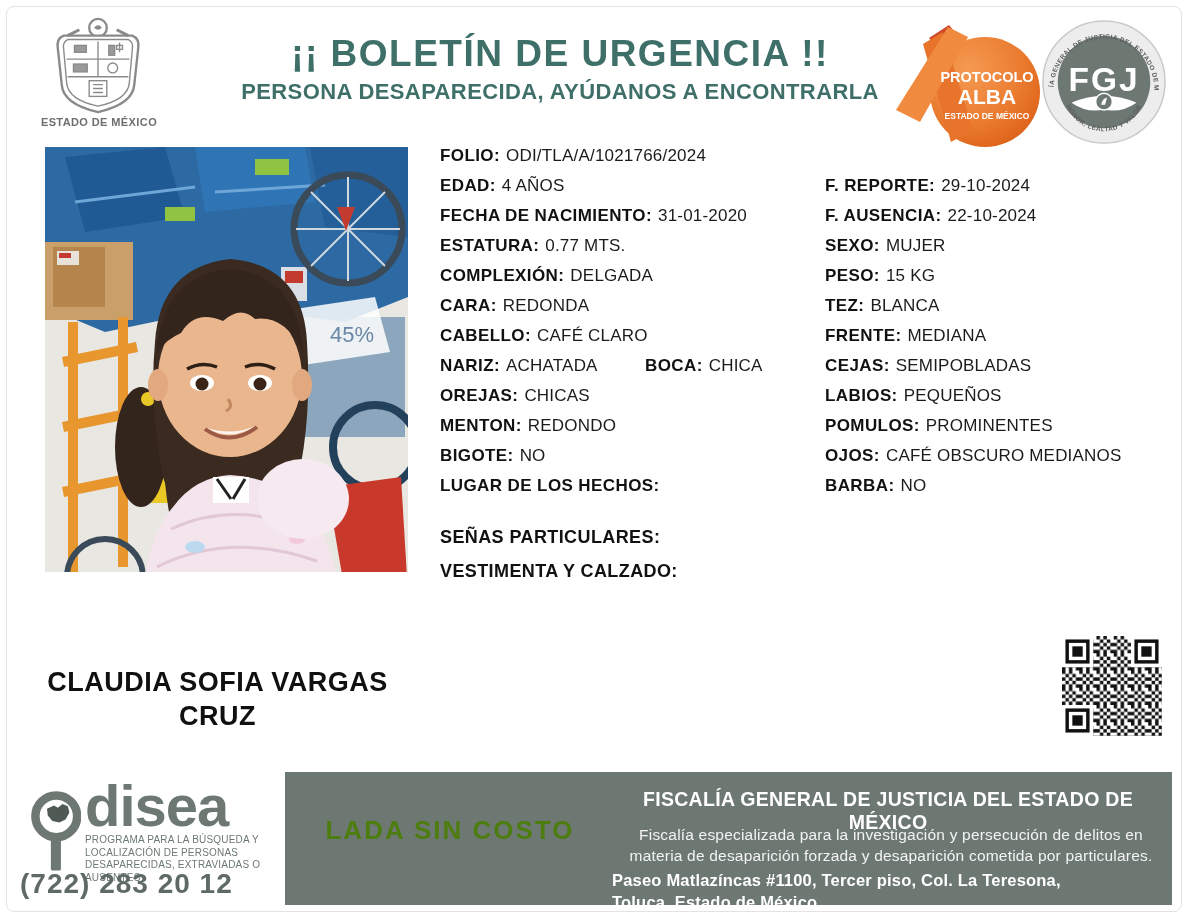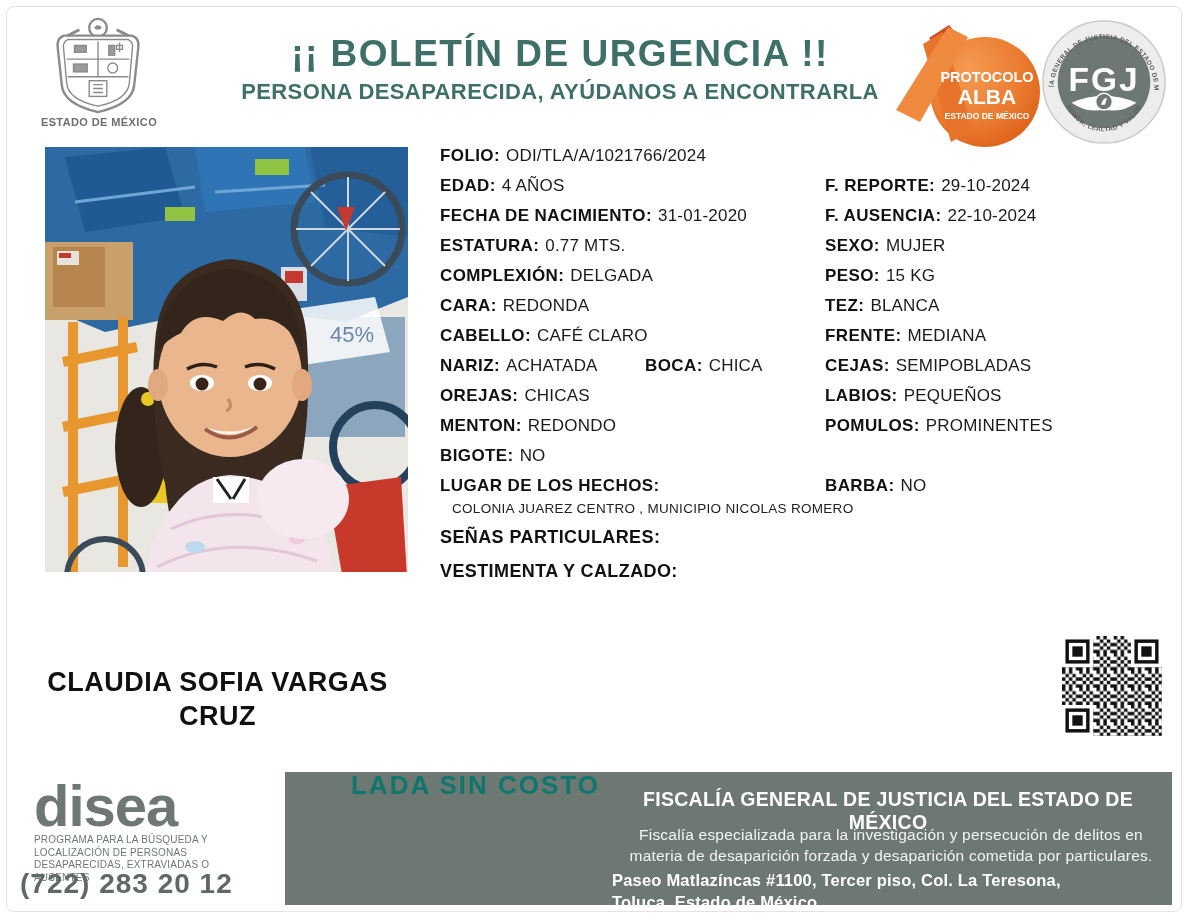--- a/index.html
+++ b/index.html
@@ -31,31 +31,31 @@
   .frow b{font-weight:800;letter-spacing:.4px;margin-right:6px;color:#111;}
   .frow .second{position:absolute;left:205px;top:0;}
   .detail-line{position:absolute;left:452px;top:501px;font-size:13.5px;letter-spacing:.3px;color:#222;}
   .section-label{position:absolute;font-size:18px;font-weight:800;letter-spacing:.4px;color:#111;}
 
   
   .qr{position:absolute;left:1062px;top:636px;width:100px;height:100px;}
 
   
   .footer-bar{position:absolute;left:285px;top:772px;width:887px;height:133px;background:#6d7873;}
-  .lada{position:absolute;left:300px;top:770px;width:300px;text-align:right;color:#0f766e;}
+  .lada{position:absolute;left:300px;top:815px;width:300px;text-align:center;color:#4d7c0f;}
   .lada-1{font-size:26px;font-weight:800;letter-spacing:2px;}
   .lada-2{font-size:35px;font-weight:800;letter-spacing:1px;margin-top:5px;}
   .ffgj-title{position:absolute;left:612px;top:788px;width:552px;text-align:center;
     color:#fff;font-size:19.5px;font-weight:800;letter-spacing:.3px;}
   .ffgj-body{position:absolute;left:615px;top:824px;width:552px;text-align:center;
     color:#f2f4f3;font-size:15.5px;line-height:1.38;letter-spacing:.2px;}
   .ffgj-addr{position:absolute;left:612px;top:869px;width:552px;text-align:left;
     color:#fff;font-size:16.5px;font-weight:800;line-height:1.35;letter-spacing:.2px;}
 
-  .odisea{position:absolute;left:30px;top:778px;width:255px;height:88px;display:flex;flex-direction:column;}
+  .odisea{position:absolute;left:30px;top:778px;width:255px;height:88px;display:flex;}
   .odisea-right{margin-left:4px;}
   .odisea-brand{font-size:58px;font-weight:800;color:#6d7873;line-height:.9;margin-top:2px;letter-spacing:-1px;}
   .odisea-tagline{font-size:10px;font-weight:normal;color:#6d7873;width:200px;line-height:1.25;margin-top:2px;letter-spacing:.2px;}
   .phone{position:absolute;left:20px;top:868px;width:268px;text-align:left;
     font-size:28px;font-weight:800;color:#5f6a66;letter-spacing:1px;}
 </style>
 </head>
 <body>
 
 <div class="page">
@@ -242,23 +242,23 @@
 
   <div class="frow" style="left:825px;top:176px"><b>F. REPORTE:</b><span>29-10-2024</span></div>
   <div class="frow" style="left:825px;top:206px"><b>F. AUSENCIA:</b><span>22-10-2024</span></div>
   <div class="frow" style="left:825px;top:236px"><b>SEXO:</b><span>MUJER</span></div>
   <div class="frow" style="left:825px;top:266px"><b>PESO:</b><span>15 KG</span></div>
   <div class="frow" style="left:825px;top:296px"><b>TEZ:</b><span>BLANCA</span></div>
   <div class="frow" style="left:825px;top:326px"><b>FRENTE:</b><span>MEDIANA</span></div>
   <div class="frow" style="left:825px;top:356px"><b>CEJAS:</b><span>SEMIPOBLADAS</span></div>
   <div class="frow" style="left:825px;top:386px"><b>LABIOS:</b><span>PEQUEÑOS</span></div>
   <div class="frow" style="left:825px;top:416px"><b>POMULOS:</b><span>PROMINENTES</span></div>
+  <div class="frow" style="left:825px;top:446px"><b>OJOS:</b><span>CAFÉ OBSCURO MEDIANOS</span></div>
   <div class="frow" style="left:825px;top:476px"><b>BARBA:</b><span>NO</span></div>
 
-  <div class="detail-line">COLONIA JUAREZ CENTRO , MUNICIPIO NICOLAS ROMERO</div>
   <div class="section-label" style="left:440px;top:527px">SEÑAS PARTICULARES:</div>
   <div class="section-label" style="left:440px;top:561px">VESTIMENTA Y CALZADO:</div>
 
   <svg class="qr" viewBox="0 0 29 29">
     <rect width="29" height="29" fill="#ffffff"></rect>
     <defs>
       <pattern id="qrp" width="5" height="5" patternUnits="userSpaceOnUse">
         <g fill="#111111">
           <rect x="0" y="0" width="1" height="1"></rect>
             <rect x="2" y="0" width="1" height="1"></rect>

